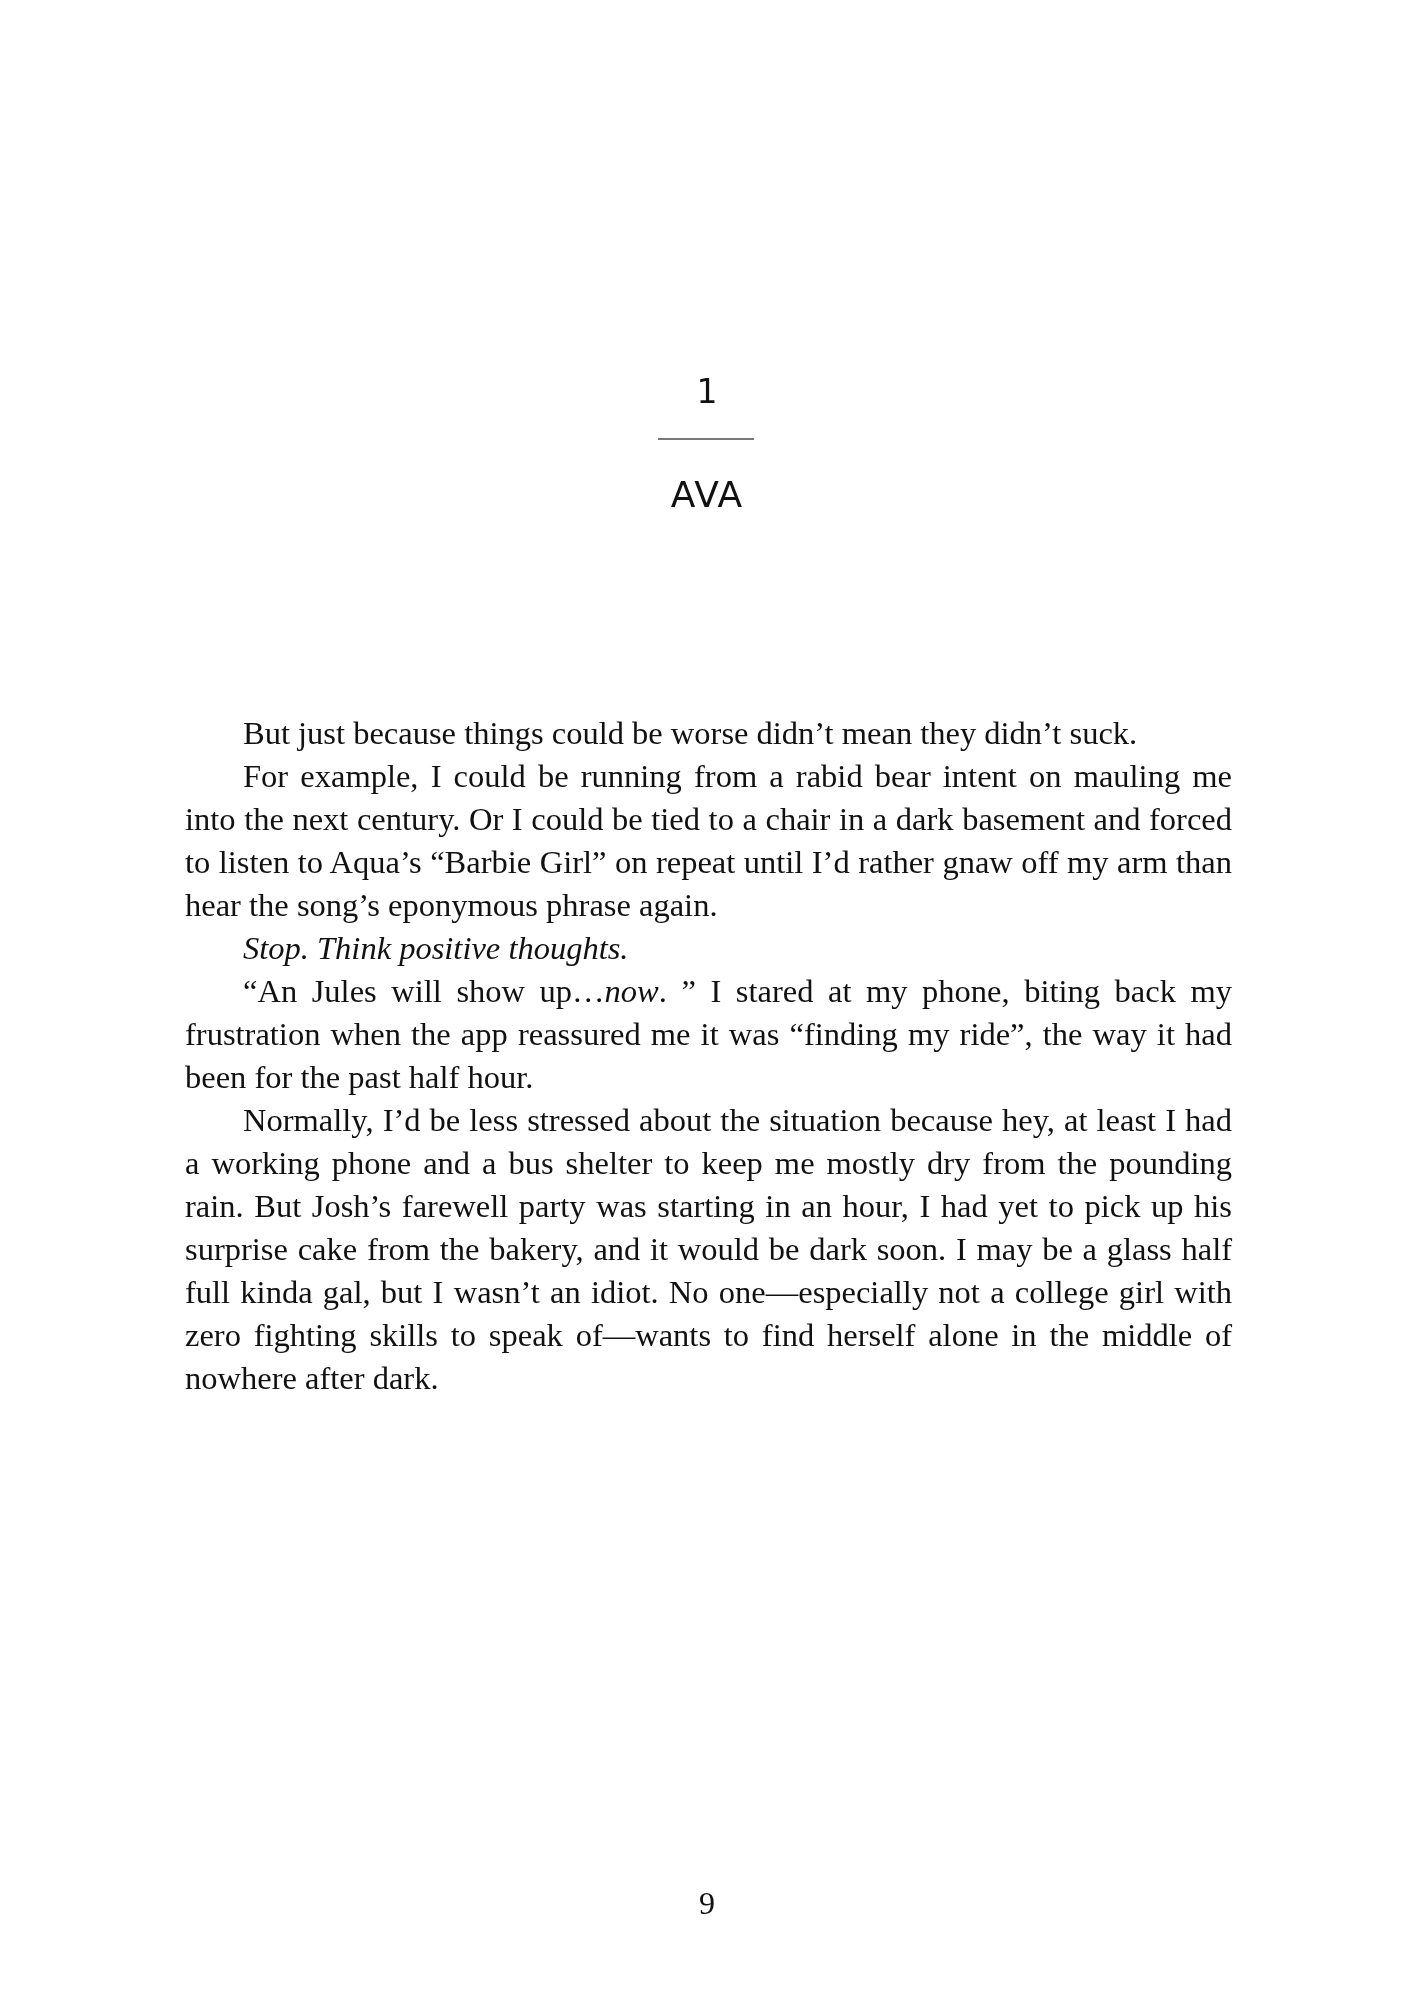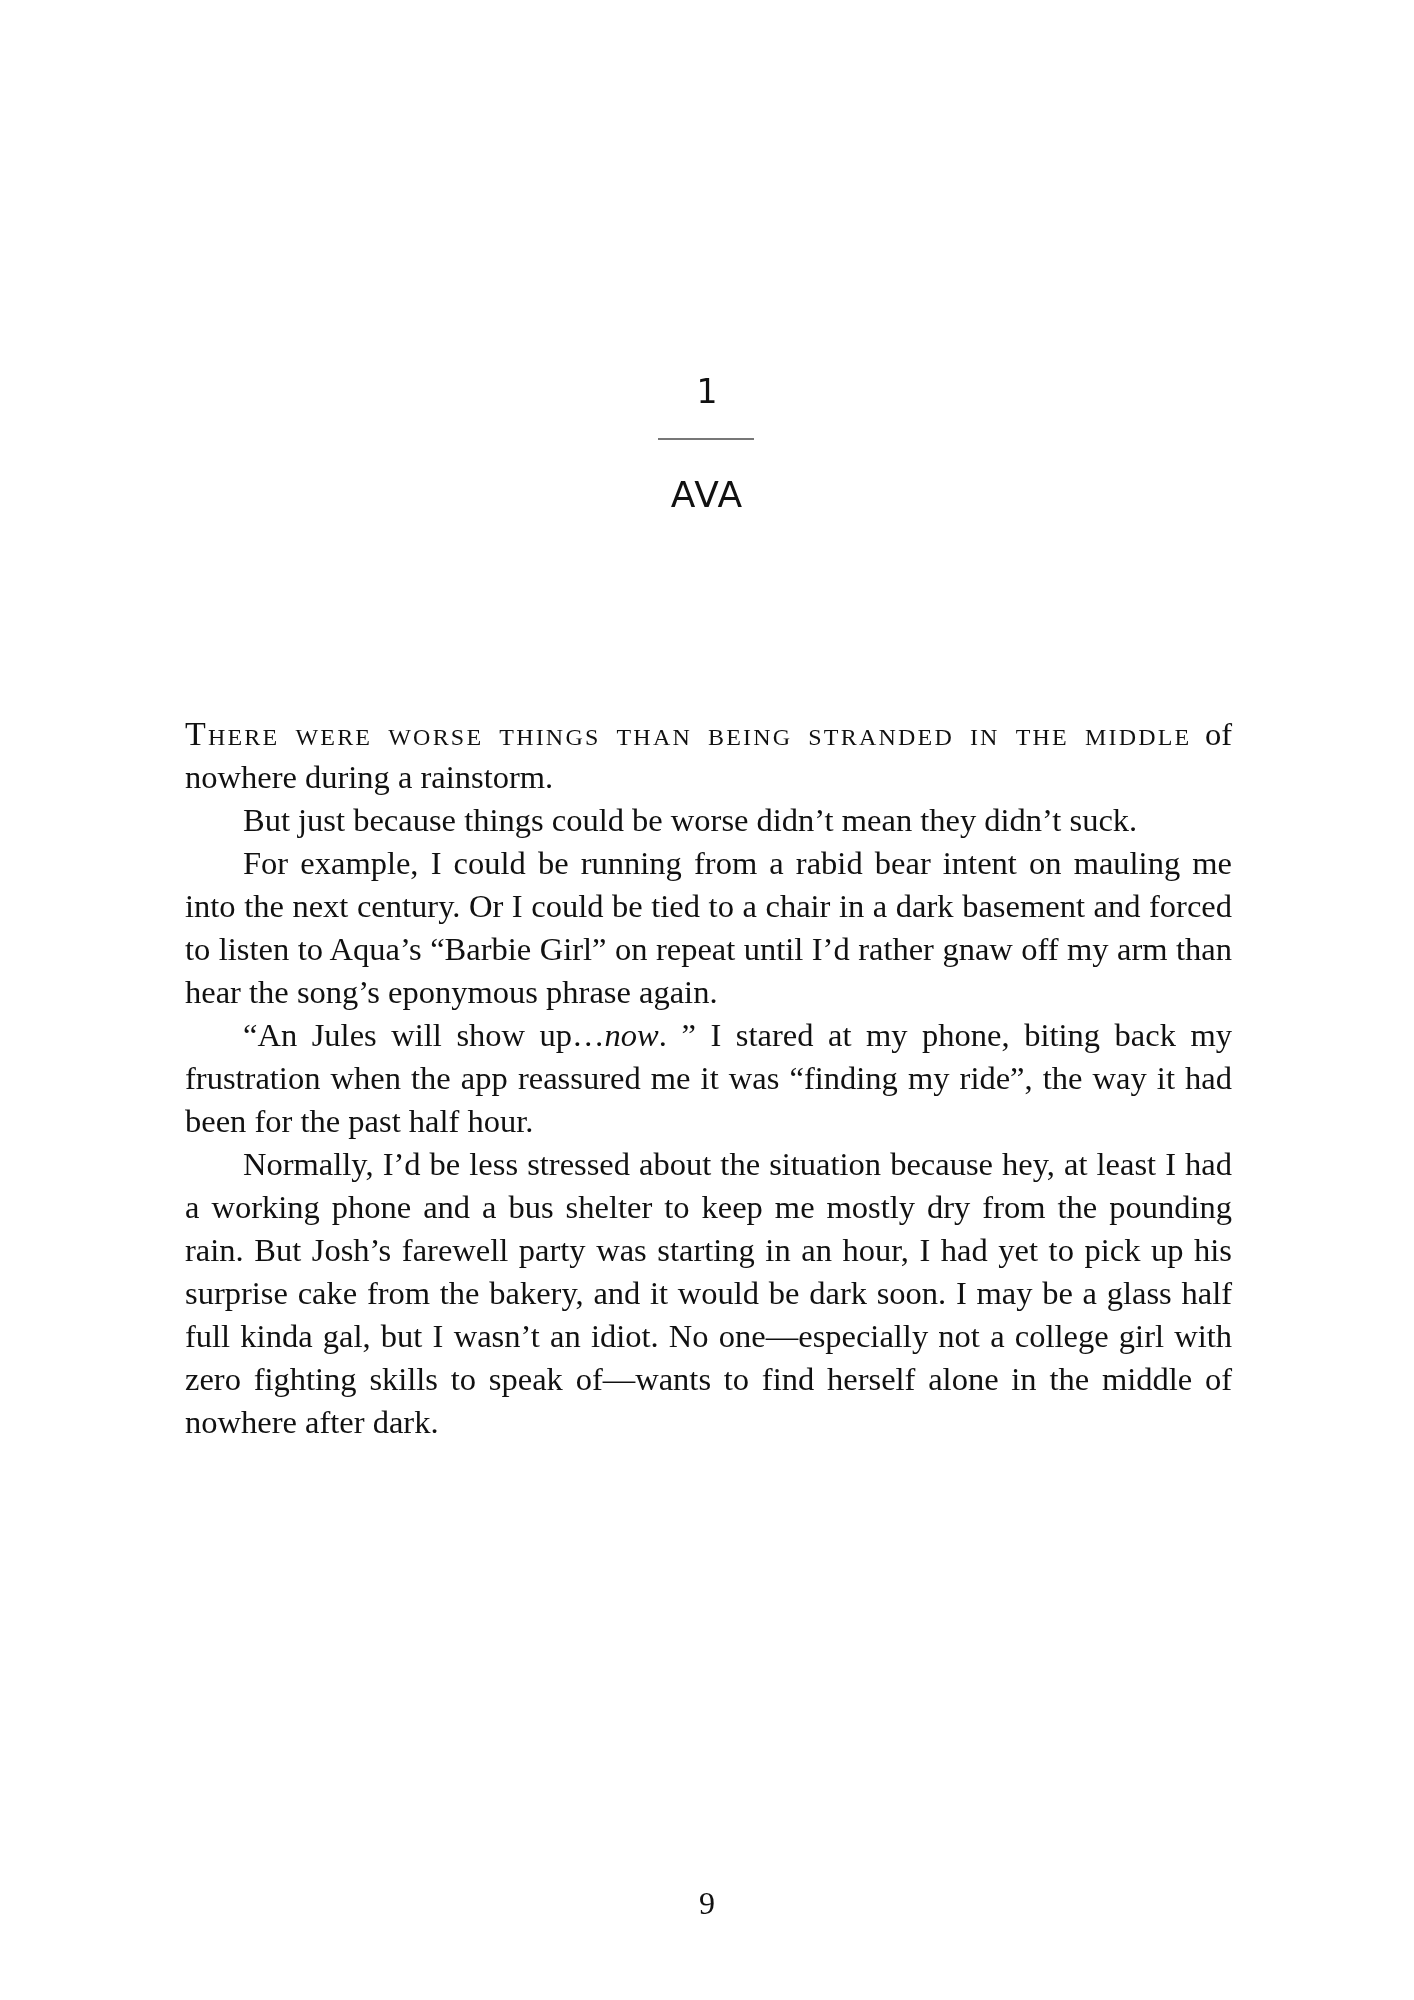--- a/index.html
+++ b/index.html
@@ -31,21 +31,21 @@
 </style>
 </head>
 <body>
 
 <div>
   <div class="chapter-num">1</div>
   <div class="chapter-rule"></div>
   <div class="chapter-title">AVA</div>
 
   <div class="body-text">
-    <p class="first"><span class="sc">There were worse things than being stranded in the middle</span><span> of nowhere during a rainstorm.</span></p>
     <p>But just because things could be worse didn’t mean they didn’t suck.</p>
     <p>For example, I could be running from a rabid bear intent on mauling me into the next century. Or I could be tied to a chair in a dark basement and forced to listen to Aqua’s “Barbie Girl” on repeat until I’d rather gnaw off my arm than hear the song’s eponymous phrase again.</p>
+    <p class="it">Stop. Think positive thoughts.</p>
     <p><span>“An Jules will show up…</span><span class="it">now</span><span>. ” I stared at my phone, biting back my frustration when the app reassured me it was “finding my ride”, the way it had been for the past half hour.</span></p>
     <p>Normally, I’d be less stressed about the situation because hey, at least I had a working phone and a bus shelter to keep me mostly dry from the pounding rain. But Josh’s farewell party was starting in an hour, I had yet to pick up his surprise cake from the bakery, and it would be dark soon. I may be a glass half full kinda gal, but I wasn’t an idiot. No one—especially not a college girl with zero fighting skills to speak of—wants to find herself alone in the middle of nowhere after dark.</p>
   </div>
 
   <div class="page-number">9</div>
 </div>
 
 </body></html>

